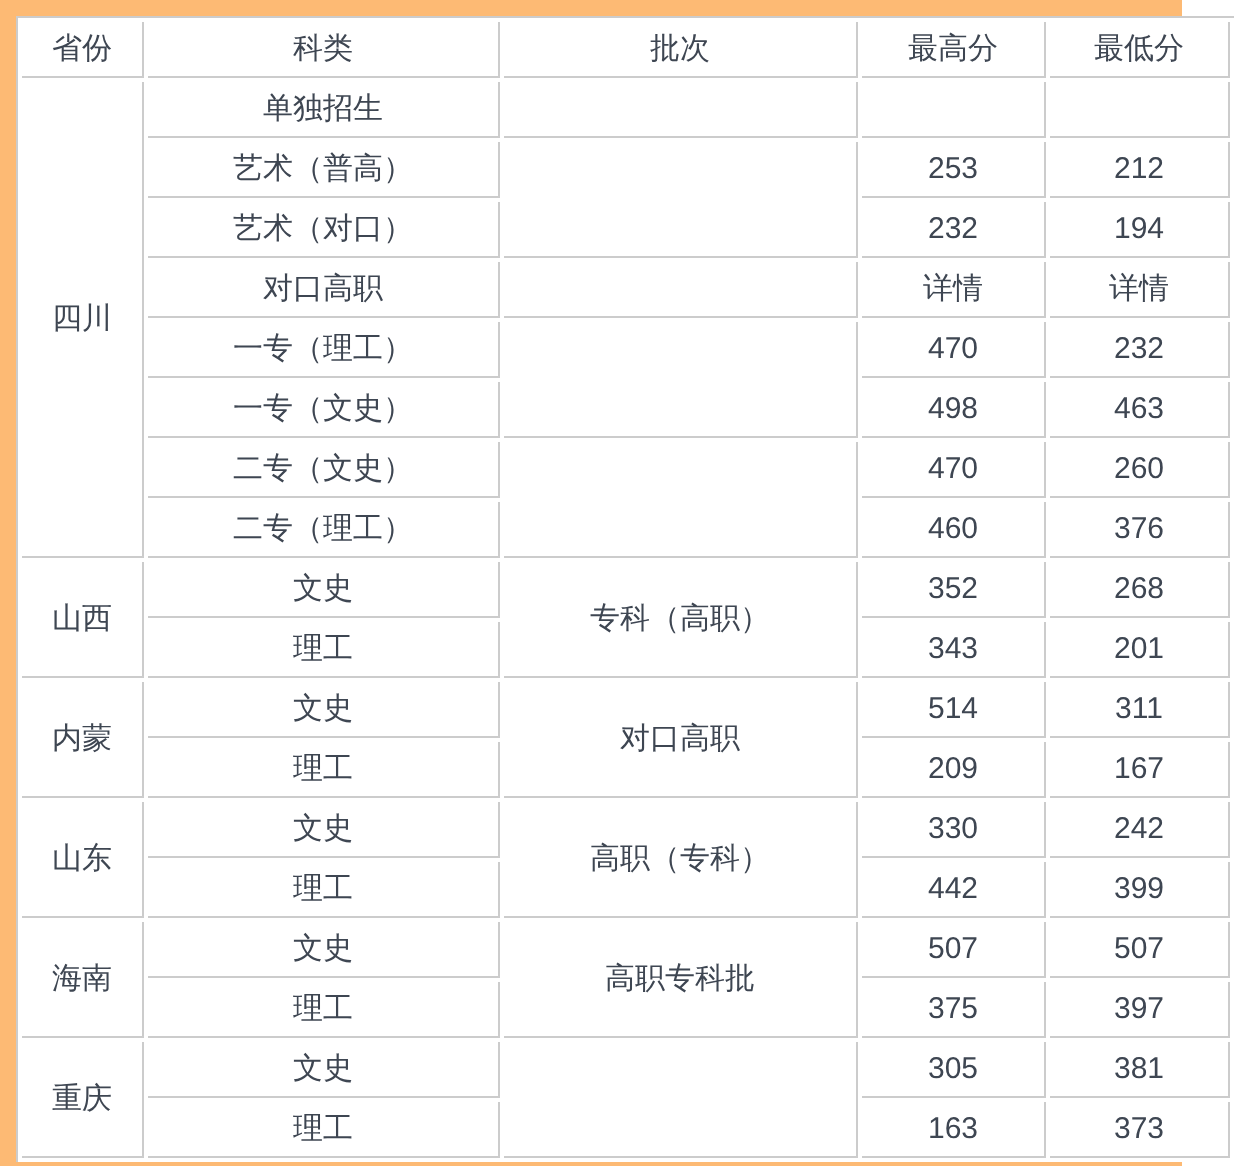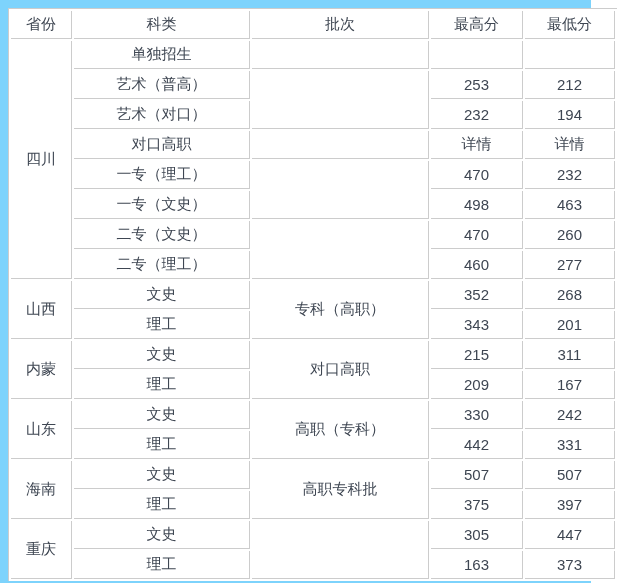--- a/index.html
+++ b/index.html
@@ -4,21 +4,21 @@
 <style>
   html, body {
     margin: 0;
     padding: 0;
     background: #ffffff;
     font-family: "Liberation Sans", "DejaVu Sans", sans-serif;
   }
   .page {
     width: 591px;
     height: 583px;
-    background: #7dd3fc;
+    background: #fdba74;
     box-sizing: border-box;
     padding: 8px 0 0 8px;
   }
   table.scores {
     border-collapse: separate;
     border-spacing: 2px;
     border-top: 1px solid #cccccc;
     border-left: 1px solid #cccccc;
     table-layout: fixed;
     width: 601px;
@@ -104,76 +104,76 @@
         </tr>
         <tr>
           <td>二专（文史）</td>
           <td rowspan="2"></td>
           <td>470</td>
           <td>260</td>
         </tr>
         <tr>
           <td>二专（理工）</td>
           <td>460</td>
-          <td>277</td>
+          <td>376</td>
         </tr>
         <tr>
           <td rowspan="2">山西</td>
           <td>文史</td>
           <td rowspan="2">专科（高职）</td>
           <td>352</td>
           <td>268</td>
         </tr>
         <tr>
           <td>理工</td>
           <td>343</td>
           <td>201</td>
         </tr>
         <tr>
           <td rowspan="2">内蒙</td>
           <td>文史</td>
           <td rowspan="2">对口高职</td>
-          <td>215</td>
+          <td>514</td>
           <td>311</td>
         </tr>
         <tr>
           <td>理工</td>
           <td>209</td>
           <td>167</td>
         </tr>
         <tr>
           <td rowspan="2">山东</td>
           <td>文史</td>
           <td rowspan="2">高职（专科）</td>
           <td>330</td>
           <td>242</td>
         </tr>
         <tr>
           <td>理工</td>
           <td>442</td>
-          <td>331</td>
+          <td>399</td>
         </tr>
         <tr>
           <td rowspan="2">海南</td>
           <td>文史</td>
           <td rowspan="2">高职专科批</td>
           <td>507</td>
           <td>507</td>
         </tr>
         <tr>
           <td>理工</td>
           <td>375</td>
           <td>397</td>
         </tr>
         <tr>
           <td rowspan="2">重庆</td>
           <td>文史</td>
           <td rowspan="2"></td>
           <td>305</td>
-          <td>447</td>
+          <td>381</td>
         </tr>
         <tr>
           <td>理工</td>
           <td>163</td>
           <td>373</td>
         </tr>
       </tbody>
   </table>
 </div>
 

